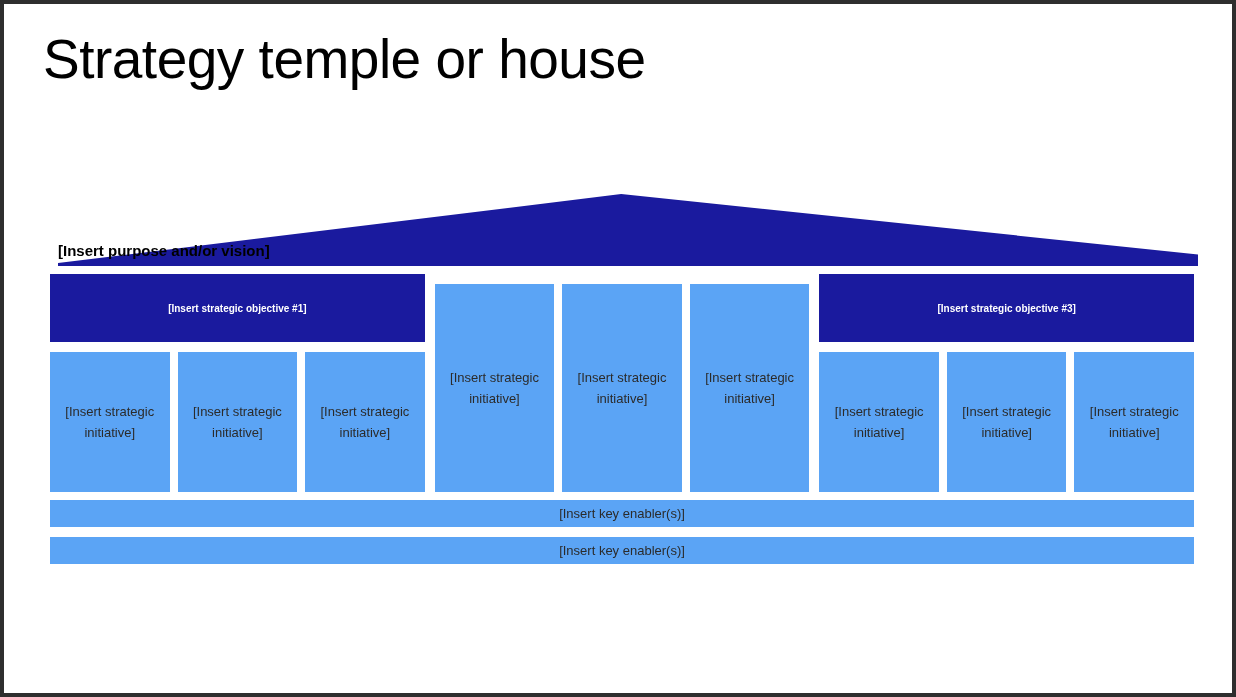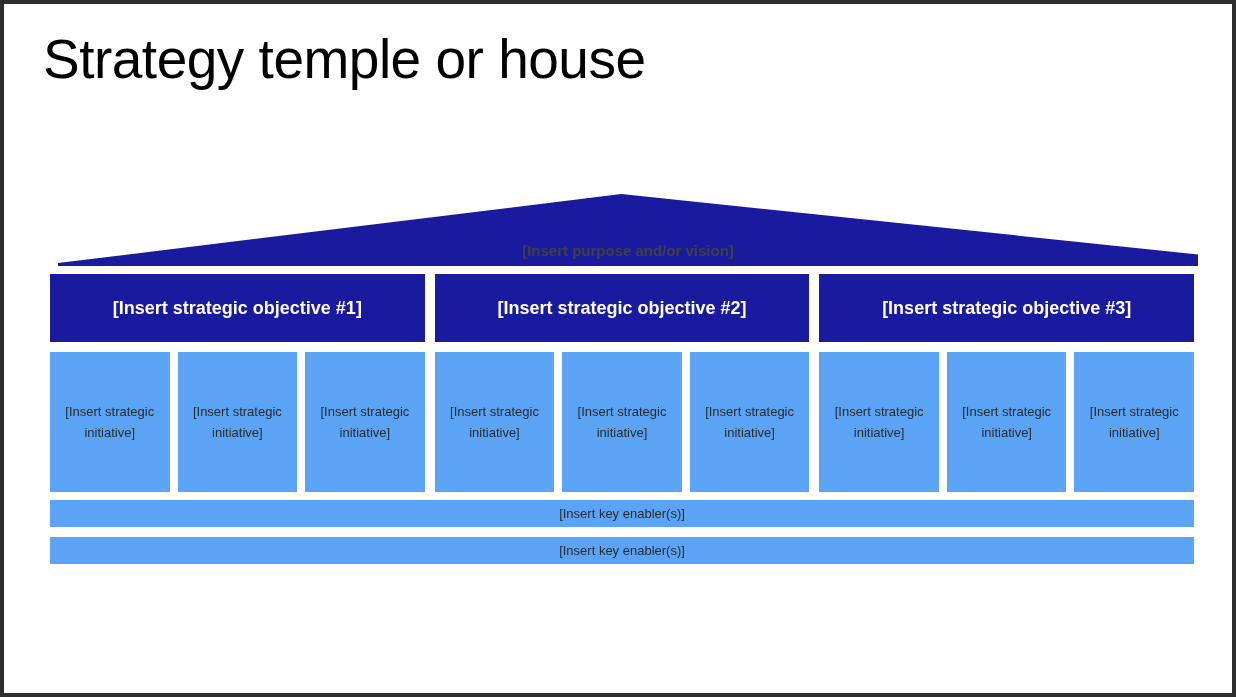--- a/index.html
+++ b/index.html
@@ -44,22 +44,21 @@
     position: absolute;
     inset: 0;
     background: #1a1a9e;
     clip-path: polygon(0% 96%, 49.4% 0%, 100% 84%, 100% 100%, 0% 100%);
   }
   .roof-label {
     position: absolute;
     left: 0;
     right: 0;
     bottom: 6px;
-    text-align: center;
-    color: #404040;
+    color: #000000;
     font-size: 15px;
     font-weight: bold;
     line-height: 18px;
   }
 
   
   .columns {
     position: absolute;
     left: 46px;
     top: 270px;
@@ -74,21 +73,21 @@
     flex-direction: column;
   }
   .objective-bar {
     height: 68px;
     background: #1a1a9e;
     display: flex;
     align-items: center;
     justify-content: center;
     text-align: center;
     color: #ffffff;
-    font-size: 18px;
+    font-size: 10px;
     font-weight: bold;
     padding: 0 8px;
   }
   .initiatives-row {
     margin-top: 10px;
     flex: 1 1 auto;
     display: flex;
     gap: 8px;
   }
   .initiative-box {
@@ -152,21 +151,20 @@
     <div class="column-group">
       <div class="objective-bar">[Insert strategic objective #1]</div>
       <div class="initiatives-row">
         <div class="initiative-box">[Insert strategic initiative]</div>
         <div class="initiative-box">[Insert strategic initiative]</div>
         <div class="initiative-box">[Insert strategic initiative]</div>
       </div>
     </div>
 
     <div class="column-group">
-      <div class="objective-bar">[Insert strategic objective #2]</div>
       <div class="initiatives-row">
         <div class="initiative-box">[Insert strategic initiative]</div>
         <div class="initiative-box">[Insert strategic initiative]</div>
         <div class="initiative-box">[Insert strategic initiative]</div>
       </div>
     </div>
 
     <div class="column-group">
       <div class="objective-bar">[Insert strategic objective #3]</div>
       <div class="initiatives-row">

